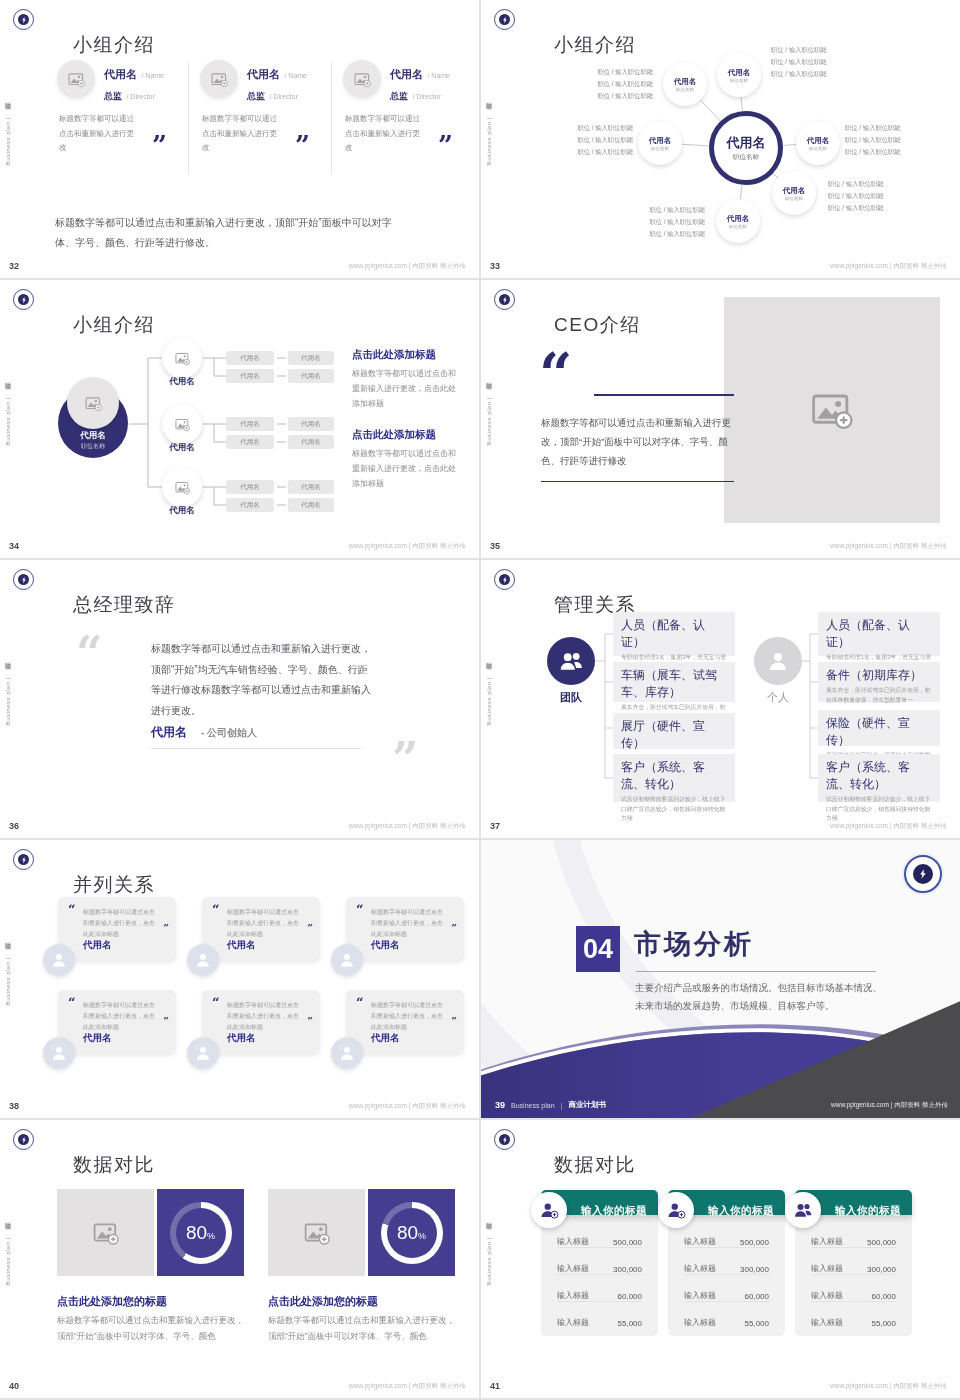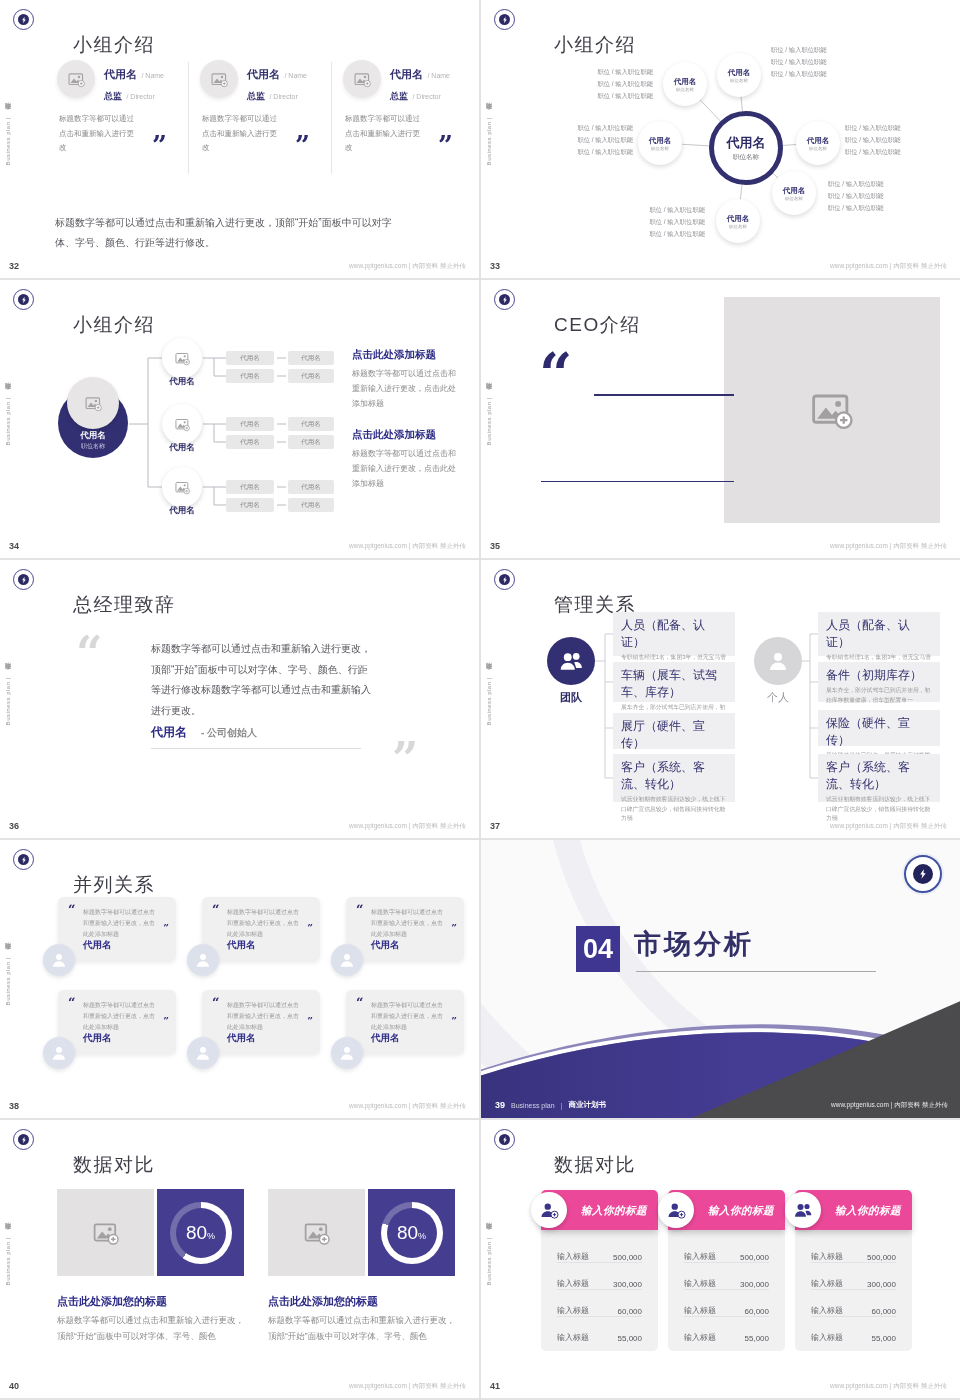--- a/index.html
+++ b/index.html
@@ -97,21 +97,21 @@
   .d-purple{position:absolute;top:69px;width:87px;height:87px;background:#453d8f;display:flex;align-items:center;justify-content:center;}
   .donut{width:62px;height:62px;border-radius:50%;background:conic-gradient(#fff 0 calc(var(--p)*1%),rgba(255,255,255,.25) 0);position:relative;}
   .donut::after{content:"";position:absolute;inset:6px;background:#453d8f;border-radius:50%;}
   .donut .dtxt{position:absolute;inset:0;display:flex;align-items:center;justify-content:center;z-index:1;color:#fff;}
   .donut .dval{font-size:19px;}
   .donut .dunit{font-size:9px;margin-top:7px;}
   .d-title{position:absolute;top:174px;font-size:11px;font-weight:bold;color:#2d2b86;}
   .d-body{position:absolute;top:193px;width:192px;font-size:8.5px;color:#8a8a8a;line-height:1.85;}
   
   .t-card{position:absolute;top:70px;width:117px;}
-  .t-head{position:relative;height:40px;background:#ec4899;border-radius:5px 5px 0 0;box-shadow:0 3px 6px rgba(0,0,0,.18);font-style:italic;}
+  .t-head{position:relative;height:25px;background:#0f766e;border-radius:5px 5px 0 0;box-shadow:0 3px 6px rgba(0,0,0,.18);}
   .t-head .htxt{position:absolute;left:40px;top:0;line-height:40px;font-size:10.5px;font-weight:bold;color:#fff;letter-spacing:.5px;}
   .t-ic{position:absolute;left:-10px;top:2px;width:36px;height:36px;border-radius:50%;background:#fff;box-shadow:0 2px 5px rgba(0,0,0,.2);display:flex;align-items:center;justify-content:center;color:#3b3488;}
   .t-body{background:#f2f1f2;border-radius:0 0 5px 5px;padding:6px 0 8px;}
   .t-row{display:flex;justify-content:space-between;align-items:flex-end;height:26px;margin:0 16px;border-top:1px solid #e2e1e3;}
   .t-row:first-child{border-top:none;}
   .t-row .lb{font-size:8px;color:#66666c;}
   .t-row .vl{font-size:8px;color:#55555c;}
 </style>
 </head>
 <body>
@@ -399,39 +399,40 @@
     <h2 class="stitle">CEO介绍</h2>
     <div class="vtext">Business plan | 商业计划书</div>
 
     <div class="ph-big">
         <svg class="ico" width="42" height="42">
           <use href="#sym-img-plus"></use>
         </svg>
       </div>
     <div class="s35-q qserif">“</div>
     <div class="s35-line1"></div>
+    <p class="s35-body" style="margin:0">标题数字等都可以通过点击和重新输入进行更改，顶部“开始”面板中可以对字体、字号、颜色、行距等进行修改</p>
     <div class="s35-line2"></div>
 
     <div class="pnum">35</div>
     <div class="sfoot">www.pptgenius.com | 内部资料 禁止外传</div>
   </section>
 
   <section class="slide">
     <div class="badge">
         <div class="core">
           <svg class="ico" width="8" height="8" color="#fff">
             <use href="#sym-bolt"></use>
           </svg>
         </div>
       </div>
     <h2 class="stitle">总经理致辞</h2>
     <div class="vtext">Business plan | 商业计划书</div>
 
     <div class="s36-qo qserif">“</div>
-    <p class="s36-body" style="margin:0">标题数字等都可以通过点击和重新输入进行更改，顶部“开始”面板中可以对字体、字号、颜色、行距等进行修改标题数字等都可以通过点击和重新输入进行更改。</p>
+    <p class="s36-body" style="margin:0">标题数字等都可以通过点击和重新输入进行更改，顶部“开始”均无汽车销售经验、字号、颜色、行距等进行修改标题数字等都可以通过点击和重新输入进行更改。</p>
     <div class="s36-name">
       <span>代用名</span><span class="s36-role">- 公司创始人</span>
     </div>
     <div class="s36-div"></div>
     <div class="s36-qc qserif">”</div>
 
     <div class="pnum">36</div>
     <div class="sfoot">www.pptgenius.com | 内部资料 禁止外传</div>
   </section>
 
@@ -599,20 +600,21 @@
   <section class="slide s39">
     <div class="arc a1"></div>
     <div class="arc a2"></div>
     <div class="wave-light"></div>
     <div class="wave-purple"></div>
     <div class="gray-tri"></div>
 
     <div class="s39-numbox">04</div>
     <h1 class="s39-title">市场分析</h1>
     <div class="s39-div"></div>
+    <p class="s39-body" style="margin:0">主要介绍产品或服务的市场情况。包括目标市场基本情况、未来市场的发展趋势、市场规模、目标客户等。</p>
 
     <div class="seal">
         <div class="core">
           <svg class="ico" width="12" height="12" color="#fff">
             <use href="#sym-bolt"></use>
           </svg>
         </div>
       </div>
 
     <div class="s39-fl">

